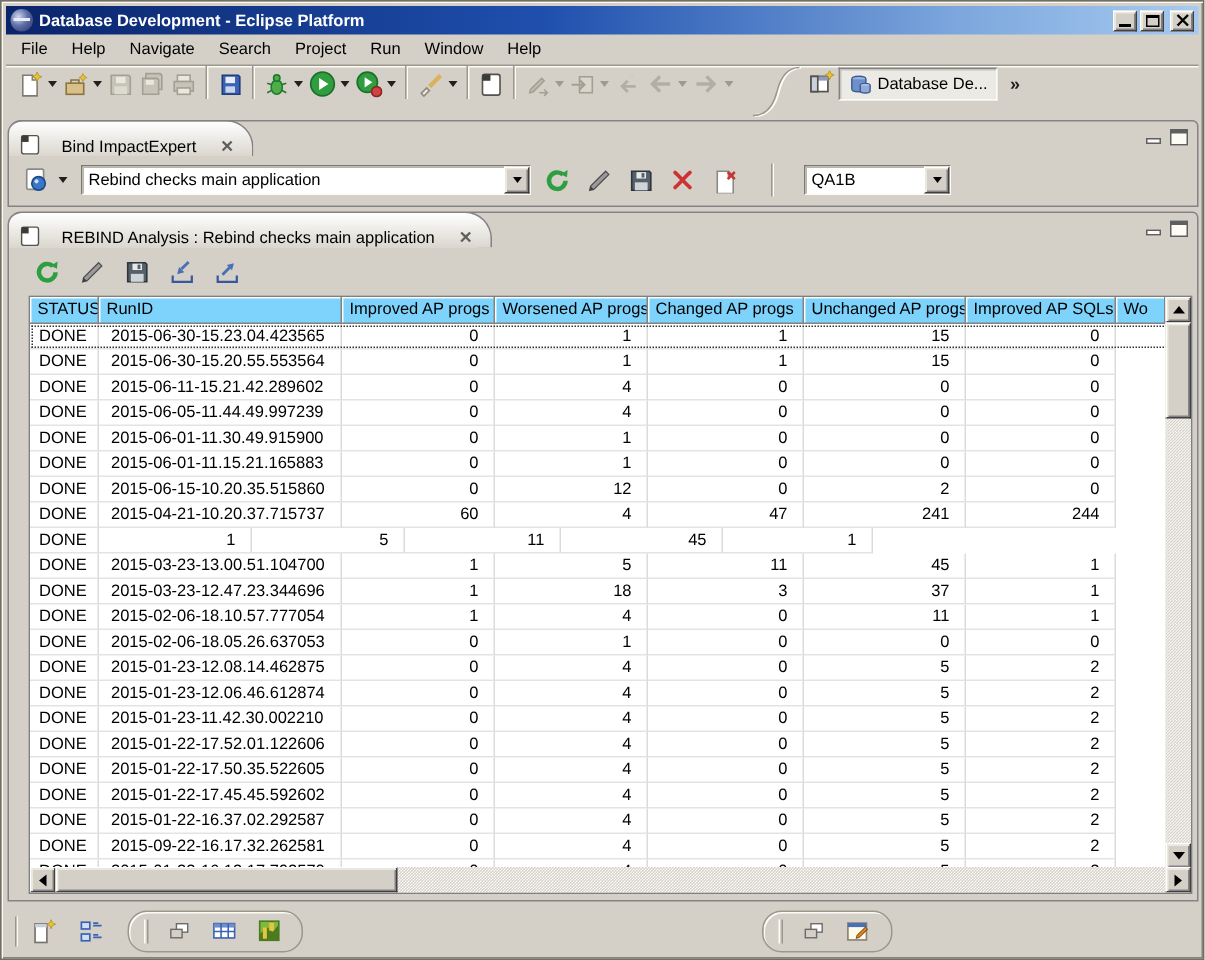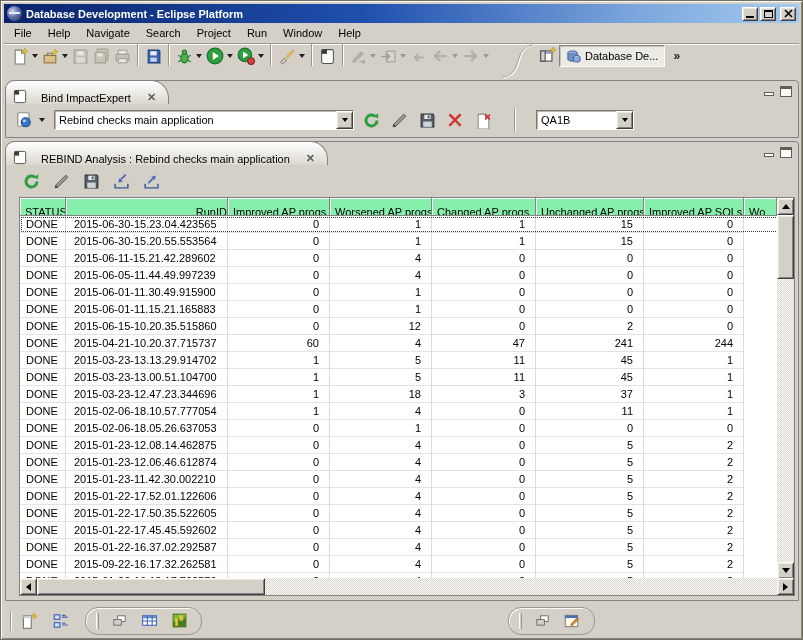--- a/index.html
+++ b/index.html
@@ -78,22 +78,22 @@
   .ctri { width:0; height:0; border-left:3px solid transparent; border-right:3px solid transparent; border-top:4px solid #000; }
   .ibtn { width:22px; height:22px; display:flex; align-items:center; justify-content:center; }
 
   
   .anlbar { display:flex; align-items:center; padding:5px 4px 4px 14px; gap:8px; }
 
   
   .tablewrap { position:relative; margin-left:13px; margin-top:1px; width:776px; height:399px;
                background:#fff; border:1px solid #808080; overflow:hidden; }
   .thead { display:flex; height:18px; width:759px; }
-  .th { background:#86efac; border-right:1px solid #848284; border-bottom:1px solid #848284;
-        box-shadow: inset 1px 1px 0 #fdfbf6; padding:8px 0 0 5px; white-space:nowrap; overflow:hidden; flex:none; }
+  .th { background:#7dd3fc; border-right:1px solid #848284; border-bottom:1px solid #848284;
+        box-shadow: inset 1px 1px 0 #fdfbf6; padding:2px 0 0 5px; white-space:nowrap; overflow:hidden; flex:none; }
   .trow { display:flex; height:17px; width:759px; background:#fff; }
   .trow.focused { outline:1px dotted #333; outline-offset:-2px; }
   .tcell { border-right:1px solid #dbdbdb; border-bottom:1px solid #e3e3e3; padding-top:2px;
            white-space:nowrap; overflow:hidden; flex:none; }
   .tcell.c0 { padding-left:6px; }
   .tcell.c1 { padding-left:8px; }
   .tcell.num { text-align:right; padding-right:10px; }
   .rows { height:381px; overflow:hidden; }
 
   
@@ -421,21 +421,21 @@
           <path d="M5 9.5L9.5 5" stroke="#4a6fb5" stroke-width="1.8"></path>
             <path d="M12.2 2.3L7.7 3.5 11 6.8z" fill="#4a6fb5"></path>
         </svg>
       </div>
     </div>
 
     <div class="tablewrap">
       <div class="rows">
         <div class="thead" id="thead">
             <div class="th" style="width: 46px;">STATUS</div>
-            <div class="th" style="width: 162px; text-align: right;">RunID</div>
+            <div class="th" style="width: 162px;">RunID</div>
             <div class="th" style="width: 102px;">Improved AP progs</div>
             <div class="th" style="width: 102px;">Worsened AP progs</div>
             <div class="th" style="width: 104px;">Changed AP progs</div>
             <div class="th" style="width: 108px;">Unchanged AP progs</div>
             <div class="th" style="width: 100px;">Improved AP SQLs</div>
             <div class="th" style="width: 33px;">Wo</div>
           </div>
         <div id="tbody">
             <div class="trow focused">
               <div class="tcell c0" style="width: 46px;">DONE</div>
@@ -504,21 +504,20 @@
               <div class="tcell c0" style="width: 46px;">DONE</div>
               <div class="tcell c1" style="width: 162px;">2015-04-21-10.20.37.715737</div>
               <div class="tcell c2 num" style="width: 102px;">60</div>
               <div class="tcell c3 num" style="width: 102px;">4</div>
               <div class="tcell c4 num" style="width: 104px;">47</div>
               <div class="tcell c5 num" style="width: 108px;">241</div>
               <div class="tcell c6 num" style="width: 100px;">244</div>
             </div>
             <div class="trow">
               <div class="tcell c0" style="width: 46px;">DONE</div>
-              <div class="tcell c1" style="width: 162px;">2015-03-23-13.13.29.914702</div>
               <div class="tcell c2 num" style="width: 102px;">1</div>
               <div class="tcell c3 num" style="width: 102px;">5</div>
               <div class="tcell c4 num" style="width: 104px;">11</div>
               <div class="tcell c5 num" style="width: 108px;">45</div>
               <div class="tcell c6 num" style="width: 100px;">1</div>
             </div>
             <div class="trow">
               <div class="tcell c0" style="width: 46px;">DONE</div>
               <div class="tcell c1" style="width: 162px;">2015-03-23-13.00.51.104700</div>
               <div class="tcell c2 num" style="width: 102px;">1</div>

